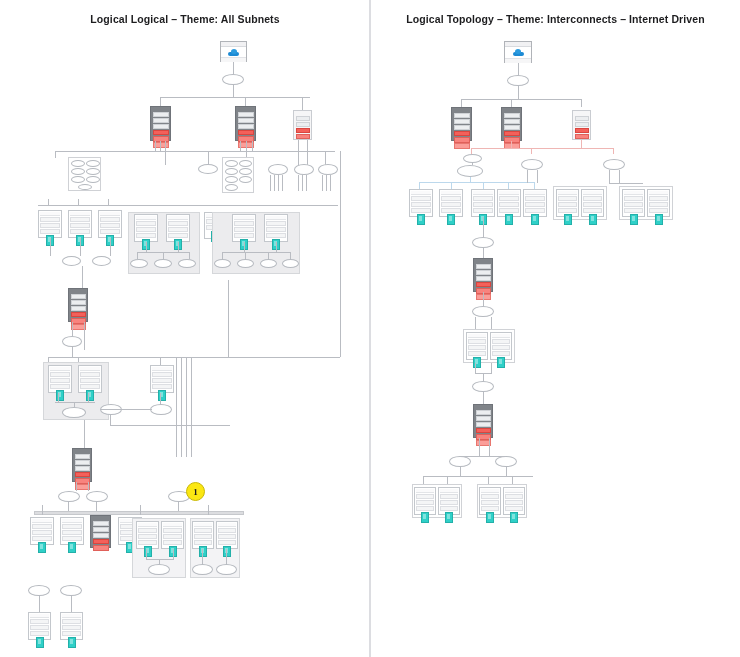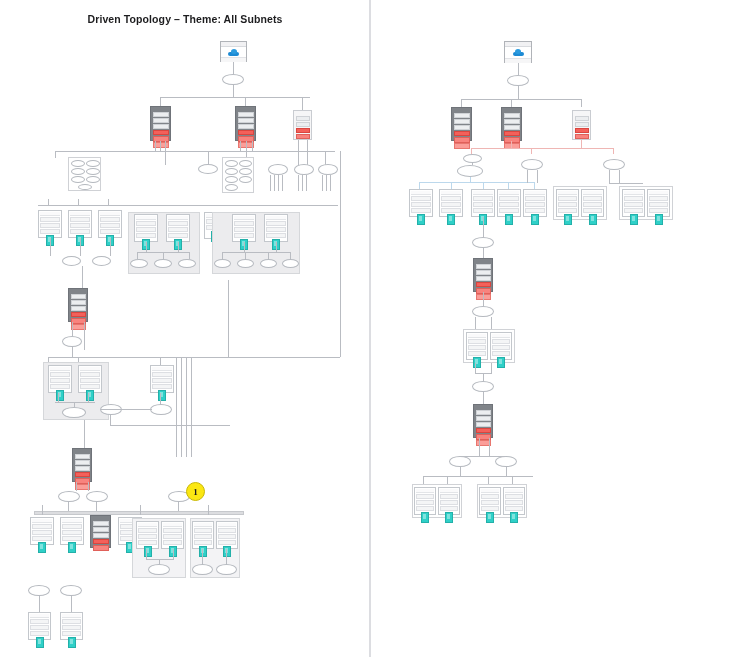--- a/index.html
+++ b/index.html
@@ -172,21 +172,21 @@
     font-size:9px;font-weight:bold;color:#1d1d1f;
     font-family:"Liberation Serif", serif;
   }
 </style>
 </head>
 <body>
 
 <div class="canvas">
 
   <div class="panel" id="panel-left">
-    <div class="panel-title">Driven Topology – Theme: All Subnets</div>
+    <div class="panel-title">Logical Logical – Theme: All Subnets</div>
 
     <div class="diagram">
 
       <div class="cloud-node" style="left:220px;top:41px;width:27px;height:21px;">
         <div class="hdr"></div>
         <div class="body">
           <div class="cloud-glyph"></div>
         </div>
         <div class="ftr"></div>
       </div>
@@ -553,20 +553,21 @@
         <div class="row"></div>
         <div class="row"></div>
         <div class="row"></div>
         <div class="hosticon"></div>
       </div>
 
     </div>
   </div>
 
   <div class="panel" id="panel-right">
+    <div class="panel-title">Logical Topology – Theme: Interconnects – Internet Driven</div>
 
     <div class="diagram">
 
       <div class="cloud-node" style="left:133px;top:41px;width:28px;height:22px;">
         <div class="hdr"></div>
         <div class="body">
           <div class="cloud-glyph"></div>
         </div>
         <div class="ftr"></div>
       </div>

